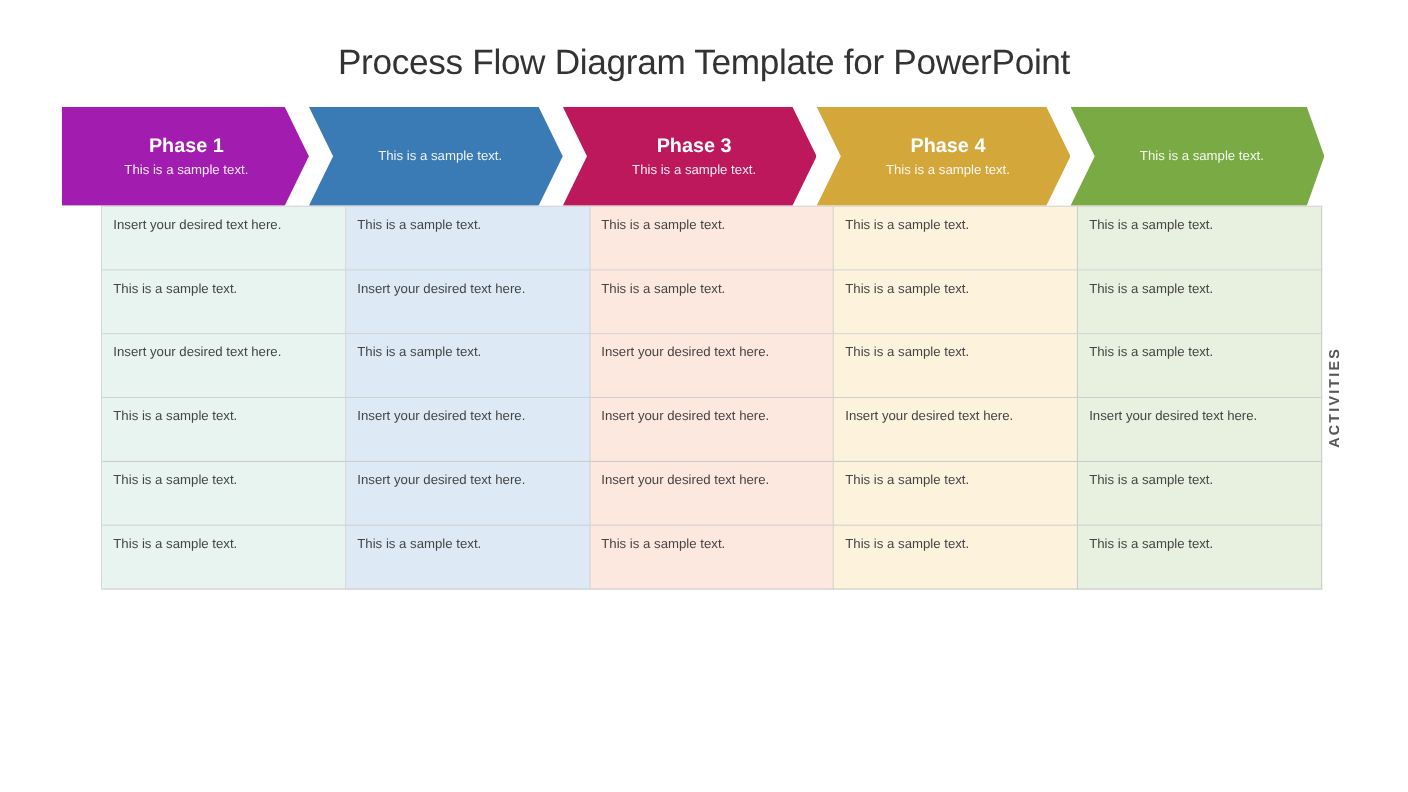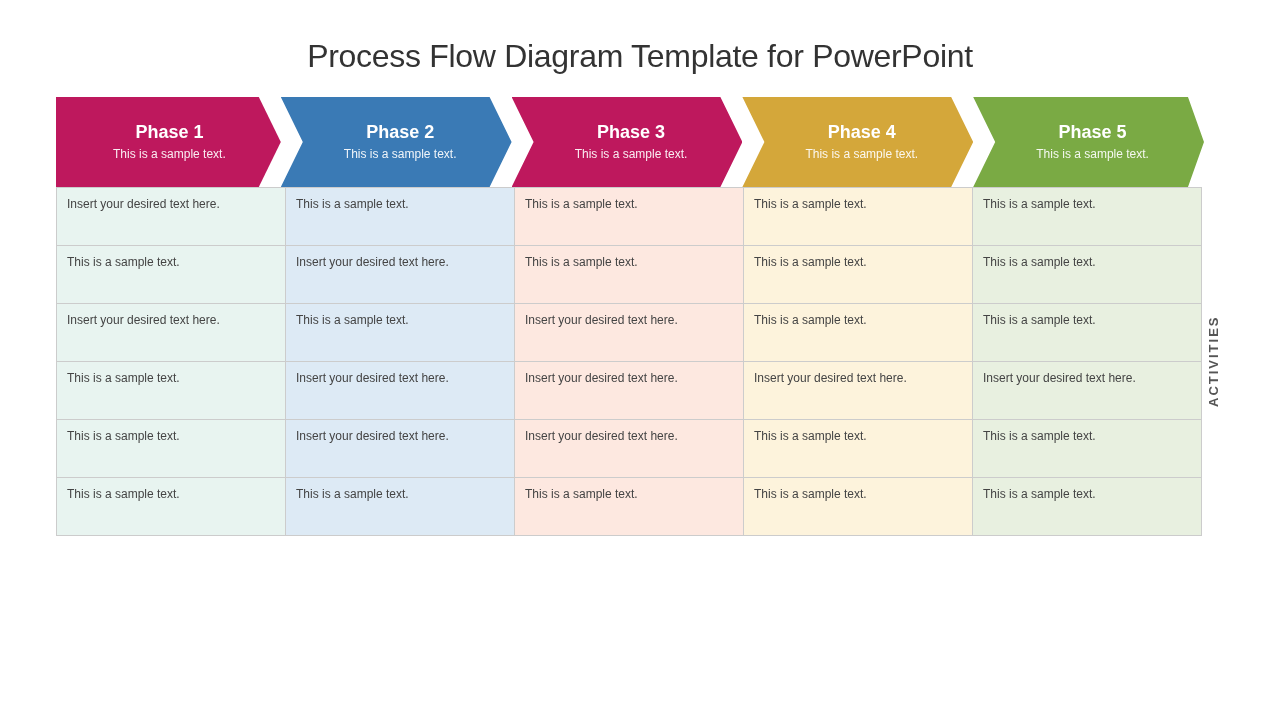--- a/index.html
+++ b/index.html
@@ -87,20 +87,21 @@
       padding: 0 4px;
       width: 22px;
     }
     .grid {
       display: grid;
       grid-template-columns: repeat(5, 1fr);
       gap: 0;
       flex: 1;
       border-left: 1px solid #ccc;
       border-top: 1px solid #ccc;
+      margin-left: 36px;
     }
     .cell {
       border-right: 1px solid #ccc;
       border-bottom: 1px solid #ccc;
       padding: 8px 10px;
       font-size: 12px;
       color: #444;
       line-height: 1.4;
       min-height: 58px;
       display: flex;
@@ -115,38 +116,36 @@
   </style>
 </head>
 <body>
 
 <div class="slide">
   <h1 class="title">Process Flow Diagram Template for PowerPoint</h1>
 
   <div class="diagram">
 
     <div class="phases-row" id="phases-row">
-        <div class="phase-arrow" style="background-color: #be185d; clip-path: polygon(0px 0px, calc(100% - 22px) 0px, 100% 50%, calc(100% - 22px) 100%, 0px 100%); padding-left: 16px;">
+        <div class="phase-arrow" style="background-color: #a21caf; clip-path: polygon(0px 0px, calc(100% - 22px) 0px, 100% 50%, calc(100% - 22px) 100%, 0px 100%); padding-left: 16px;">
           <div class="phase-title">Phase 1</div>
           <div class="phase-sub">This is a sample text.</div>
         </div>
         <div class="phase-arrow" style="background-color: rgb(58, 122, 181); clip-path: polygon(0px 0px, calc(100% - 22px) 0px, 100% 50%, calc(100% - 22px) 100%, 0px 100%, 22px 50%);">
-          <div class="phase-title">Phase 2</div>
           <div class="phase-sub">This is a sample text.</div>
         </div>
         <div class="phase-arrow" style="background-color: #be185d; clip-path: polygon(0px 0px, calc(100% - 22px) 0px, 100% 50%, calc(100% - 22px) 100%, 0px 100%, 22px 50%);">
           <div class="phase-title">Phase 3</div>
           <div class="phase-sub">This is a sample text.</div>
         </div>
         <div class="phase-arrow" style="background-color: rgb(212, 167, 58); clip-path: polygon(0px 0px, calc(100% - 22px) 0px, 100% 50%, calc(100% - 22px) 100%, 0px 100%, 22px 50%);">
           <div class="phase-title">Phase 4</div>
           <div class="phase-sub">This is a sample text.</div>
         </div>
         <div class="phase-arrow" style="background-color: rgb(122, 170, 68); clip-path: polygon(0px 0px, calc(100% - 16px) 0px, 100% 50%, calc(100% - 16px) 100%, 0px 100%, 22px 50%);">
-          <div class="phase-title">Phase 5</div>
           <div class="phase-sub">This is a sample text.</div>
         </div>
       </div>
 
     <div class="table-container">
       <div class="grid" id="grid">
           <div class="cell col-0">Insert your desired text here.</div>
           <div class="cell col-1">This is a sample text.</div>
           <div class="cell col-2">This is a sample text.</div>
           <div class="cell col-3">This is a sample text.</div>

